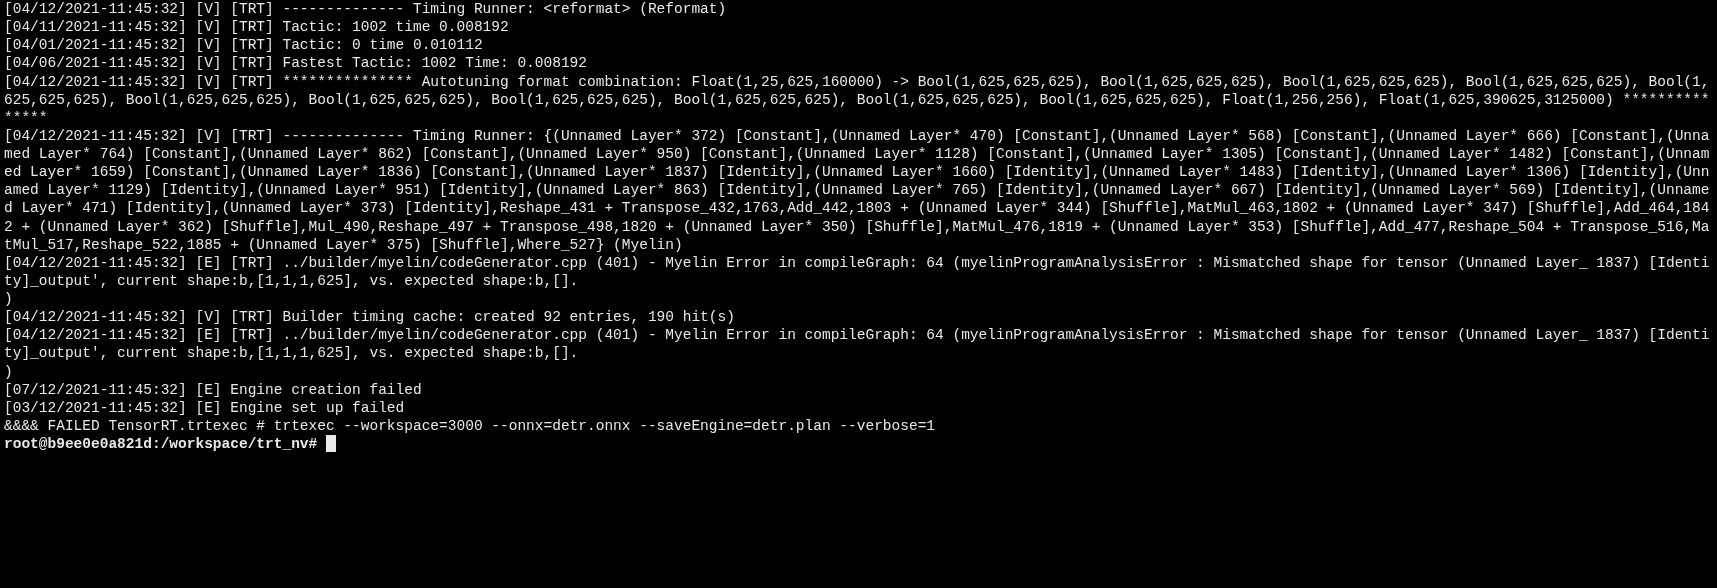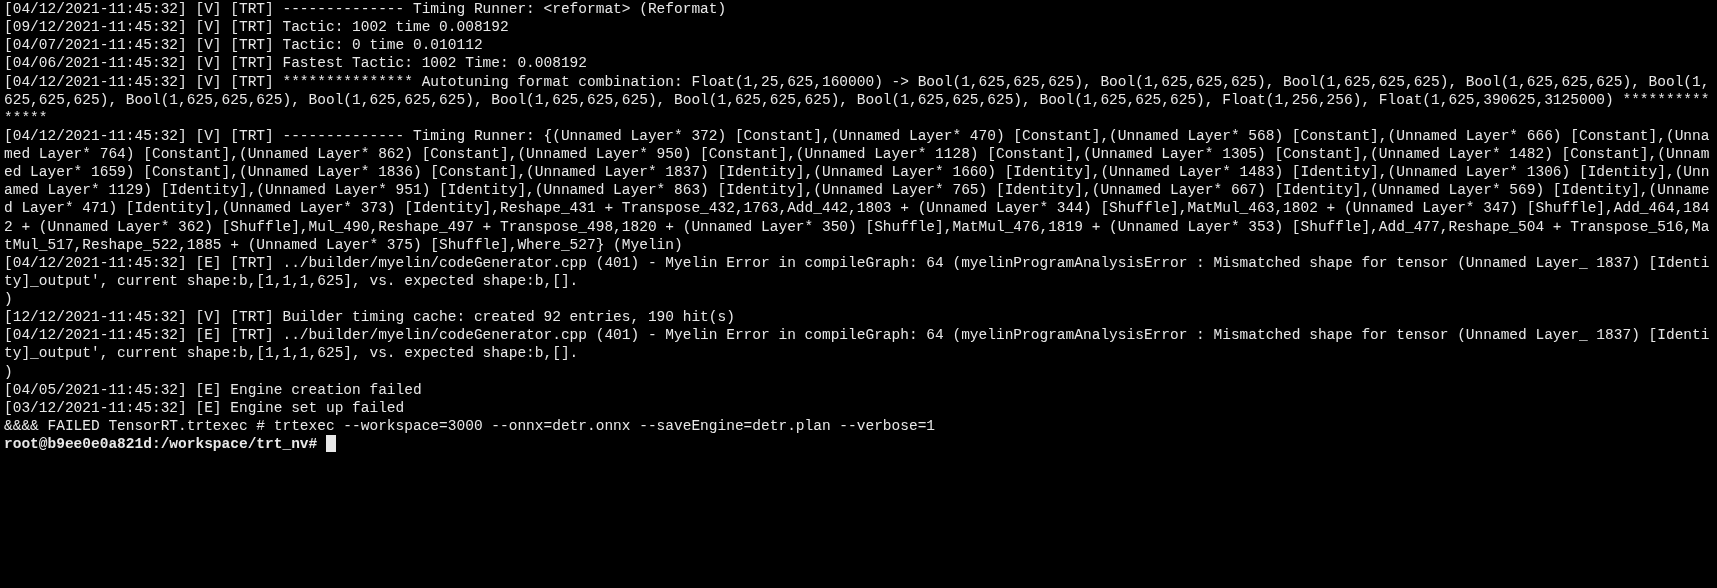--- a/index.html
+++ b/index.html
@@ -25,26 +25,26 @@
     background: #e8e8e8;
     vertical-align: text-bottom;
     border: 1px solid #e8e8e8;
   }
   .bold { font-weight: bold; text-align: right; }
 </style>
 </head>
 <body>
 
 <div class="terminal"><span>[04/12/2021-11:45:32] [V] [TRT] -------------- Timing Runner: &lt;reformat&gt; (Reformat)</span>
-<span>[09/12/2021-11:45:32] [V] [TRT] Tactic: 1002 time 0.008192</span>
-<span>[04/07/2021-11:45:32] [V] [TRT] Tactic: 0 time 0.010112</span>
+<span>[04/11/2021-11:45:32] [V] [TRT] Tactic: 1002 time 0.008192</span>
+<span>[04/01/2021-11:45:32] [V] [TRT] Tactic: 0 time 0.010112</span>
 <span>[04/06/2021-11:45:32] [V] [TRT] Fastest Tactic: 1002 Time: 0.008192</span>
 <span>[04/12/2021-11:45:32] [V] [TRT] *************** Autotuning format combination: Float(1,25,625,160000) -&gt; Bool(1,625,625,625), Bool(1,625,625,625), Bool(1,625,625,625), Bool(1,625,625,625), Bool(1,625,625,625), Bool(1,625,625,625), Bool(1,625,625,625), Bool(1,625,625,625), Bool(1,625,625,625), Bool(1,625,625,625), Bool(1,625,625,625), Float(1,256,256), Float(1,625,390625,3125000) ***************</span>
 <span>[04/12/2021-11:45:32] [V] [TRT] -------------- Timing Runner: {(Unnamed Layer* 372) [Constant],(Unnamed Layer* 470) [Constant],(Unnamed Layer* 568) [Constant],(Unnamed Layer* 666) [Constant],(Unnamed Layer* 764) [Constant],(Unnamed Layer* 862) [Constant],(Unnamed Layer* 950) [Constant],(Unnamed Layer* 1128) [Constant],(Unnamed Layer* 1305) [Constant],(Unnamed Layer* 1482) [Constant],(Unnamed Layer* 1659) [Constant],(Unnamed Layer* 1836) [Constant],(Unnamed Layer* 1837) [Identity],(Unnamed Layer* 1660) [Identity],(Unnamed Layer* 1483) [Identity],(Unnamed Layer* 1306) [Identity],(Unnamed Layer* 1129) [Identity],(Unnamed Layer* 951) [Identity],(Unnamed Layer* 863) [Identity],(Unnamed Layer* 765) [Identity],(Unnamed Layer* 667) [Identity],(Unnamed Layer* 569) [Identity],(Unnamed Layer* 471) [Identity],(Unnamed Layer* 373) [Identity],Reshape_431 + Transpose_432,1763,Add_442,1803 + (Unnamed Layer* 344) [Shuffle],MatMul_463,1802 + (Unnamed Layer* 347) [Shuffle],Add_464,1842 + (Unnamed Layer* 362) [Shuffle],Mul_490,Reshape_497 + Transpose_498,1820 + (Unnamed Layer* 350) [Shuffle],MatMul_476,1819 + (Unnamed Layer* 353) [Shuffle],Add_477,Reshape_504 + Transpose_516,MatMul_517,Reshape_522,1885 + (Unnamed Layer* 375) [Shuffle],Where_527} (Myelin)</span>
 <span>[04/12/2021-11:45:32] [E] [TRT] ../builder/myelin/codeGenerator.cpp (401) - Myelin Error in compileGraph: 64 (myelinProgramAnalysisError : Mismatched shape for tensor (Unnamed Layer_ 1837) [Identity]_output', current shape:b,[1,1,1,625], vs. expected shape:b,[].</span>
 <span>)</span>
-<span>[12/12/2021-11:45:32] [V] [TRT] Builder timing cache: created 92 entries, 190 hit(s)</span>
+<span>[04/12/2021-11:45:32] [V] [TRT] Builder timing cache: created 92 entries, 190 hit(s)</span>
 <span>[04/12/2021-11:45:32] [E] [TRT] ../builder/myelin/codeGenerator.cpp (401) - Myelin Error in compileGraph: 64 (myelinProgramAnalysisError : Mismatched shape for tensor (Unnamed Layer_ 1837) [Identity]_output', current shape:b,[1,1,1,625], vs. expected shape:b,[].</span>
 <span>)</span>
-<span>[04/05/2021-11:45:32] [E] Engine creation failed</span>
+<span>[07/12/2021-11:45:32] [E] Engine creation failed</span>
 <span>[03/12/2021-11:45:32] [E] Engine set up failed</span>
 <span>&amp;&amp;&amp;&amp; FAILED TensorRT.trtexec # trtexec --workspace=3000 --onnx=detr.onnx --saveEngine=detr.plan --verbose=1</span>
 <span class="bold">root@b9ee0e0a821d:/workspace/trt_nv# </span><span class="cursor"></span></div>
 
 </body></html>

